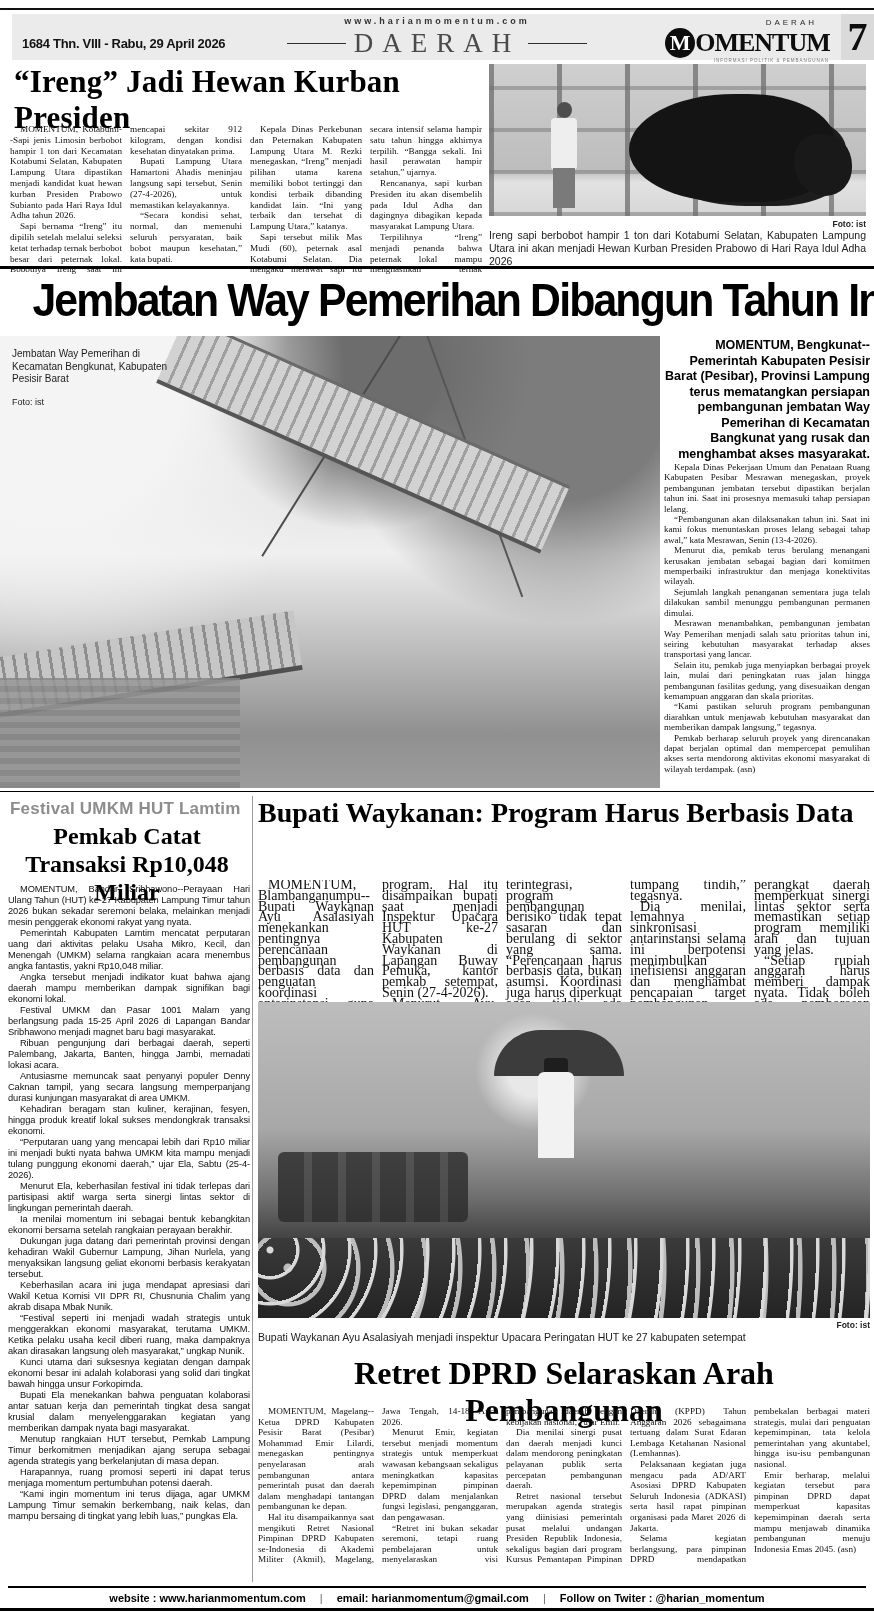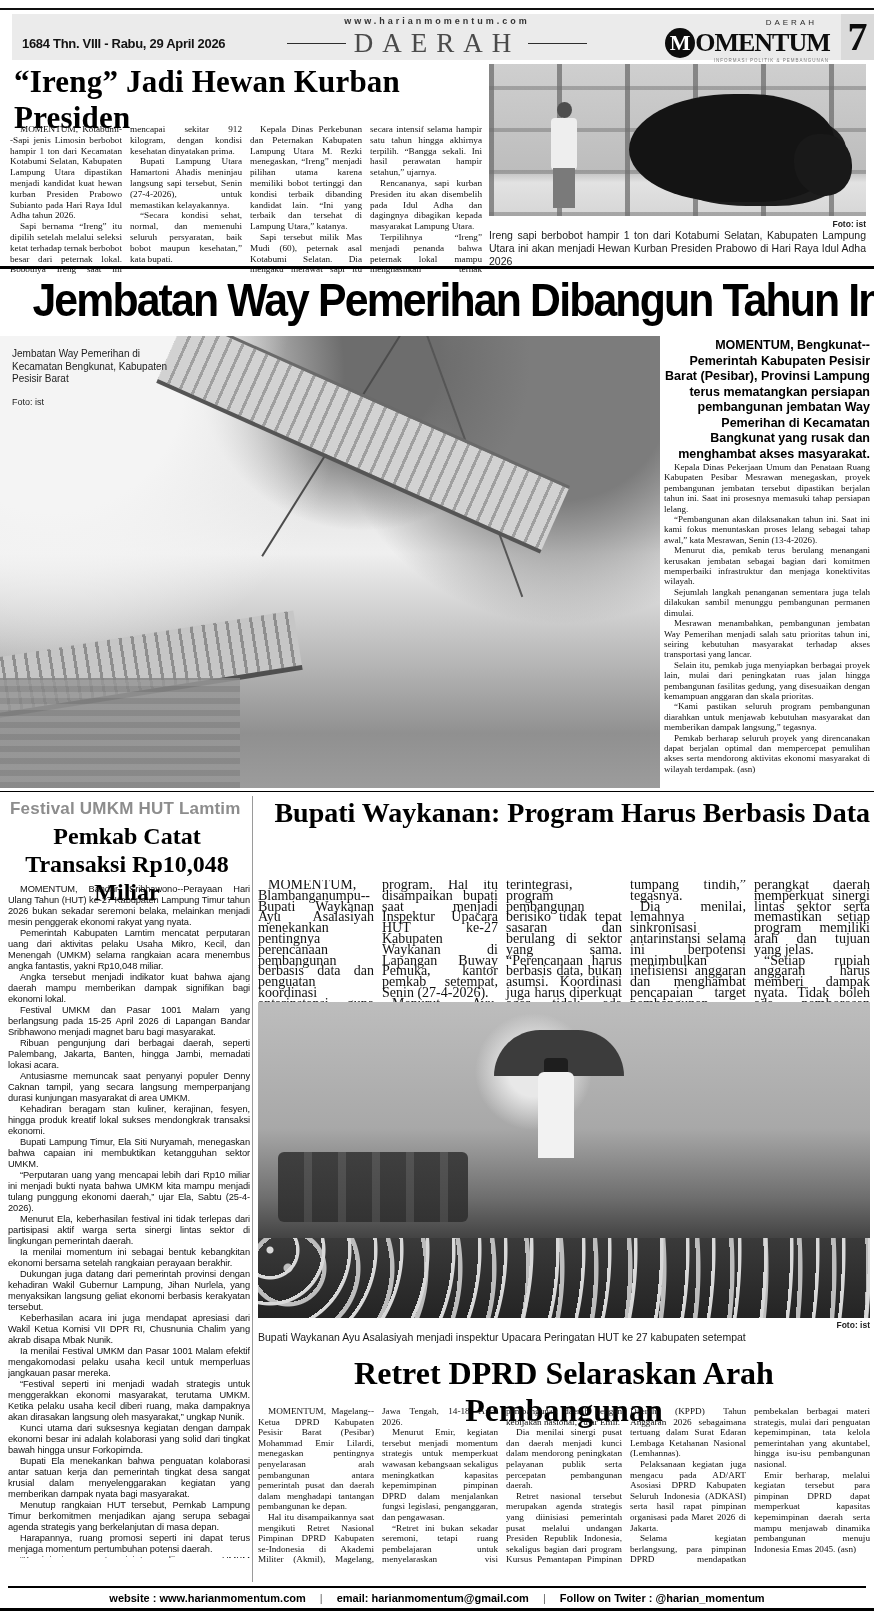--- a/index.html
+++ b/index.html
@@ -80,21 +80,21 @@
   .v-rule { left:252px; top:796px; height:786px; border-left:1px solid #9a9a9a; }
 
   
   .a3-kicker { left:10px; top:799px; width:240px; font-family:"Liberation Sans",sans-serif; font-weight:bold; font-size:17px; letter-spacing:0.2px; color:#8d8d8d; }
   .a3-headline { left:4px; top:822px; width:246px; text-align:center; font-size:24px; line-height:28px; color:#000; }
   .a3-body { left:8px; top:884px; width:242px; height:674px; overflow:hidden;
     font-family:"Liberation Sans",sans-serif; font-size:9.3px; line-height:11px; letter-spacing:-0.1px; text-align:justify; }
   .a3-body .para { text-indent:12px; }
 
   
-  .a4-headline { left:258px; top:797px; width:612px; text-align:right; font-weight:bold; font-size:28px; color:#000; }
+  .a4-headline { left:258px; top:797px; width:612px; text-align:left; font-weight:bold; font-size:28px; color:#000; }
   .a4-body { left:258px; top:842px; width:612px; height:158px; column-count:5; column-gap:8px;
     font-size:14px; line-height:10.8px; text-align:justify; overflow:hidden;margin-top:38px; }
   .a4-photo { left:258px; top:1002px; width:612px; height:316px;
     background:
       radial-gradient(circle at 45% 22%, #e8e8e8 0 6%, rgba(0,0,0,0) 14%),
       linear-gradient(#bdbdbd, #a8a8a8 40%, #6e6e6e 62%, #383838 78%, #2b2b2b);
   }
   .umbrella { position:absolute; left:236px; top:28px; width:130px; height:46px; background:#3c3c3c; border-radius:65px 65px 0 0; }
   .figure-white { position:absolute; left:280px; top:70px; width:36px; height:86px; background:#f2f2f2; border-radius:6px 6px 0 0; }
   .figure-cap { position:absolute; left:286px; top:56px; width:24px; height:14px; background:#1e1e1e; border-radius:4px 4px 0 0; }
@@ -209,27 +209,25 @@
 <div class="abs a3-kicker">Festival UMKM HUT Lamtim</div>
 <h2 class="abs a3-headline">Pemkab Catat Transaksi Rp10,048 Miliar</h2>
 <div class="abs a3-body">
     <p class="para">MOMENTUM, Bandar Sribhawono--Perayaan Hari Ulang Tahun (HUT) ke-27 Kabupaten Lampung Timur tahun 2026 bukan sekadar seremoni belaka, melainkan menjadi mesin penggerak ekonomi rakyat yang nyata.</p>
     <p class="para">Pemerintah Kabupaten Lamtim mencatat perputaran uang dari aktivitas pelaku Usaha Mikro, Kecil, dan Menengah (UMKM) selama rangkaian acara menembus angka fantastis, yakni Rp10,048 miliar.</p>
     <p class="para">Angka tersebut menjadi indikator kuat bahwa ajang daerah mampu memberikan dampak signifikan bagi ekonomi lokal.</p>
     <p class="para">Festival UMKM dan Pasar 1001 Malam yang berlangsung pada 15-25 April 2026 di Lapangan Bandar Sribhawono menjadi magnet baru bagi masyarakat.</p>
     <p class="para">Ribuan pengunjung dari berbagai daerah, seperti Palembang, Jakarta, Banten, hingga Jambi, memadati lokasi acara.</p>
     <p class="para">Antusiasme memuncak saat penyanyi populer Denny Caknan tampil, yang secara langsung memperpanjang durasi kunjungan masyarakat di area UMKM.</p>
     <p class="para">Kehadiran beragam stan kuliner, kerajinan, fesyen, hingga produk kreatif lokal sukses mendongkrak transaksi ekonomi.</p>
-    <p class="para">Bupati Lampung Timur, Ela Siti Nuryamah, menegaskan bahwa capaian ini membuktikan ketangguhan sektor UMKM.</p>
     <p class="para">“Perputaran uang yang mencapai lebih dari Rp10 miliar ini menjadi bukti nyata bahwa UMKM kita mampu menjadi tulang punggung ekonomi daerah,” ujar Ela, Sabtu (25-4-2026).</p>
     <p class="para">Menurut Ela, keberhasilan festival ini tidak terlepas dari partisipasi aktif warga serta sinergi lintas sektor di lingkungan pemerintah daerah.</p>
     <p class="para">Ia menilai momentum ini sebagai bentuk kebangkitan ekonomi bersama setelah rangkaian perayaan berakhir.</p>
     <p class="para">Dukungan juga datang dari pemerintah provinsi dengan kehadiran Wakil Gubernur Lampung, Jihan Nurlela, yang menyaksikan langsung geliat ekonomi berbasis kerakyatan tersebut.</p>
     <p class="para">Keberhasilan acara ini juga mendapat apresiasi dari Wakil Ketua Komisi VII DPR RI, Chusnunia Chalim yang akrab disapa Mbak Nunik.</p>
-    <p class="para">Ia menilai Festival UMKM dan Pasar 1001 Malam efektif mengakomodasi pelaku usaha kecil untuk memperluas jangkauan pasar mereka.</p>
     <p class="para">“Festival seperti ini menjadi wadah strategis untuk menggerakkan ekonomi masyarakat, terutama UMKM. Ketika pelaku usaha kecil diberi ruang, maka dampaknya akan dirasakan langsung oleh masyarakat,” ungkap Nunik.</p>
     <p class="para">Kunci utama dari suksesnya kegiatan dengan dampak ekonomi besar ini adalah kolaborasi yang solid dari tingkat bawah hingga unsur Forkopimda.</p>
     <p class="para">Bupati Ela menekankan bahwa penguatan kolaborasi antar satuan kerja dan pemerintah tingkat desa sangat krusial dalam menyelenggarakan kegiatan yang memberikan dampak nyata bagi masyarakat.</p>
     <p class="para">Menutup rangkaian HUT tersebut, Pemkab Lampung Timur berkomitmen menjadikan ajang serupa sebagai agenda strategis yang berkelanjutan di masa depan.</p>
     <p class="para">Harapannya, ruang promosi seperti ini dapat terus menjaga momentum pertumbuhan potensi daerah.</p>
     <p class="para">“Kami ingin momentum ini terus dijaga, agar UMKM Lampung Timur semakin berkembang, naik kelas, dan mampu bersaing di tingkat yang lebih luas,” pungkas Ela.</p>
   </div>
 
 <h2 class="abs a4-headline">Bupati Waykanan: Program Harus Berbasis Data</h2>
 <div class="abs a4-body">

